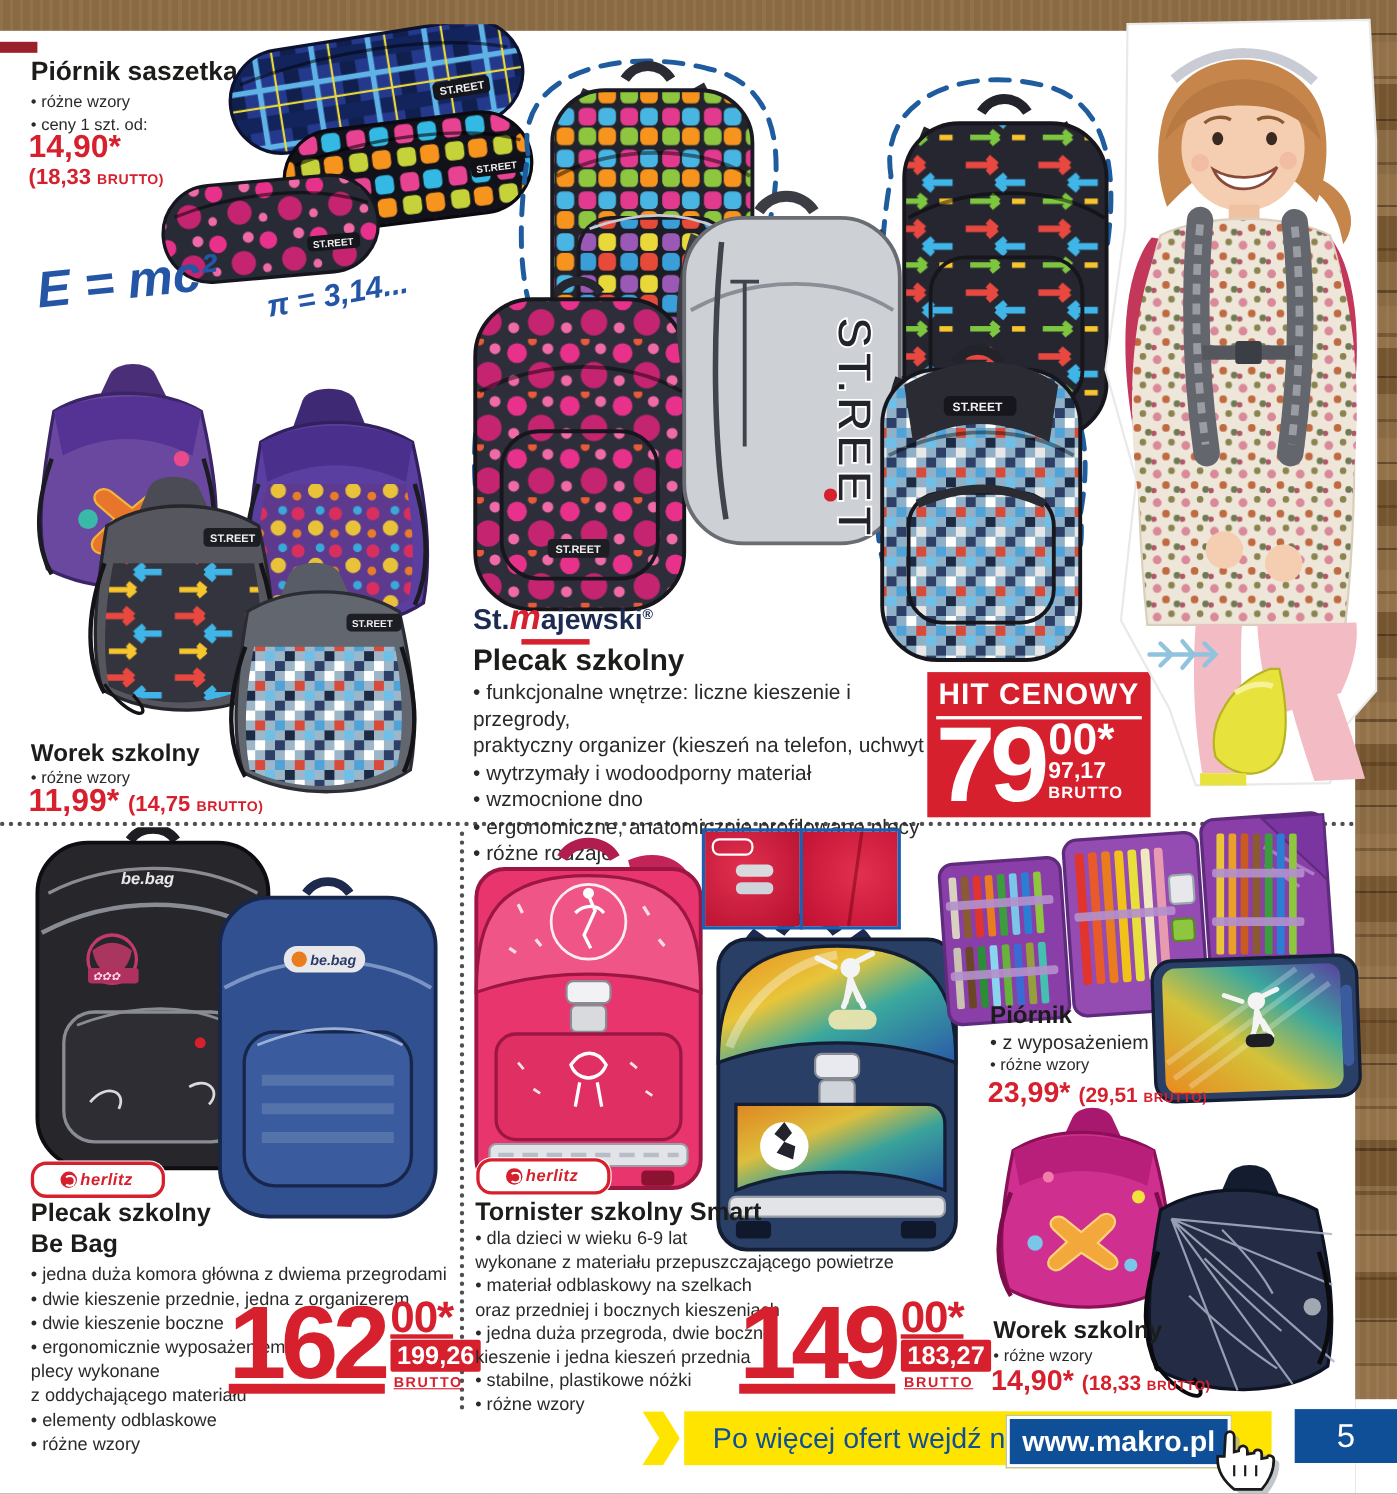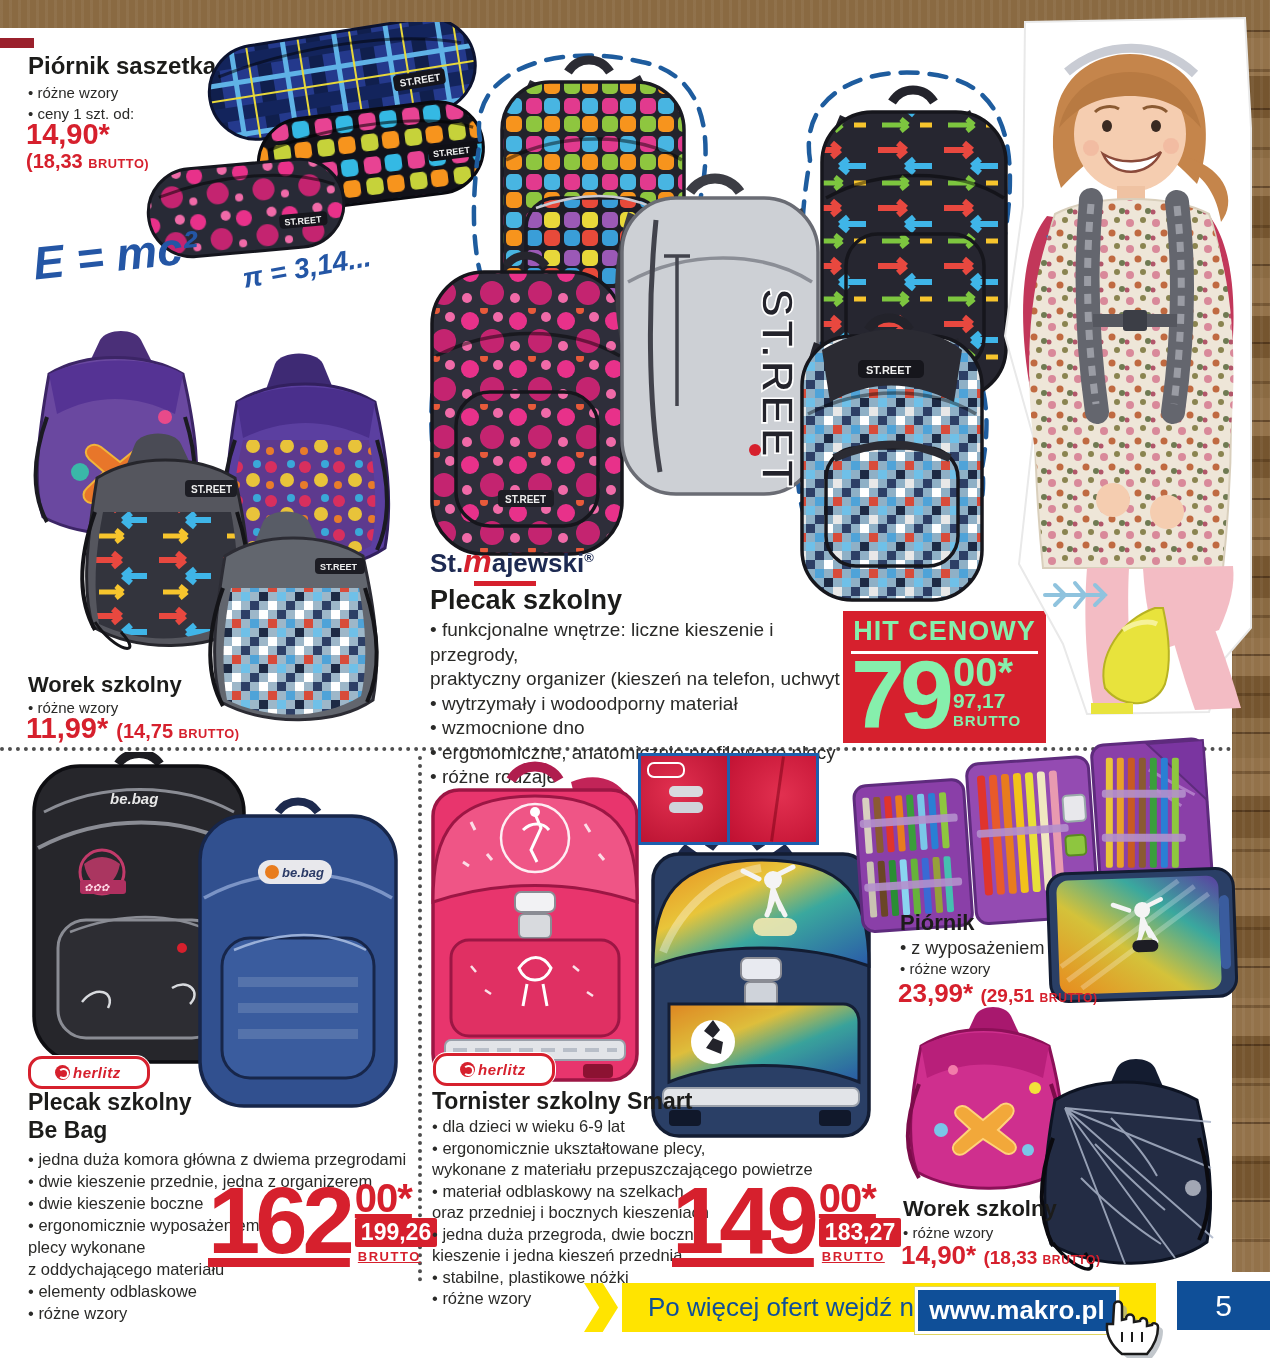--- a/index.html
+++ b/index.html
@@ -19,21 +19,21 @@
   .bl{color:#2a2a28;}
   .bl.b::before{content:"• ";}
   .pline{font-weight:bold;color:#d6202d;white-space:nowrap;}
   .bsm{font-size:.64em;letter-spacing:.5px;}
   .bigprice{position:absolute;display:flex;color:#d6202d;font-weight:bold;align-items:flex-start;text-decoration:underline;}
   .bp-num{font-size:94px;line-height:78px;letter-spacing:-5px;}
   .bp-side{display:flex;flex-direction:column;margin-left:5px;align-items:flex-start;}
   .bp-sup{font-size:40px;line-height:33px;letter-spacing:-1px;}
   .bp-box{background:#d6202d;color:#fff;font-size:23px;line-height:25px;padding:2px 6px;border-radius:2px;margin-top:3px;white-space:nowrap;}
   .bp-unit{font-size:13px;letter-spacing:1.5px;margin:2px 0 0 3px;}
-  .hitbox{background:#d6202d;color:#86efac;}
+  .hitbox{background:#d6202d;color:#ffffff;}
   .hit-label{font-size:27px;font-weight:bold;letter-spacing:1px;text-align:center;padding-top:5px;}
   .hit-rule{border-top:3px solid #fff;margin:4px 8px 0 8px;}
   .hl{position:absolute;width:96px;height:27px;border:3px solid #d6202d;border-radius:14px;background:#fff;display:flex;align-items:center;box-shadow:0 0 0 1px #fff;padding-left:20px;}
   .hl .dot{width:15px;height:15px;border-radius:50%;background:#d6202d;margin:0 3px 0 4px;position:relative;flex:none;}
   .hl .dot::after{content:"";position:absolute;left:3px;top:3px;width:7px;height:7px;border-radius:50%;border:2px solid #fff;border-left-color:transparent;}
   .hl .txt{color:#d6202d;font-style:italic;font-weight:bold;font-size:15px;letter-spacing:.5px;}
   .hand{color:#2456a5;font-style:italic;font-weight:bold;}
   .banner{background:#ffe400;}
   .chev{width:34px;height:49px;background:#ffe400;clip-path:polygon(0 0,55% 0,100% 50%,55% 100%,0 100%,45% 50%);}
   .makrobox{background:#0f4f98;border:3px solid #fff;display:flex;align-items:center;justify-content:center;box-shadow:0 0 0 1px #e0d560;}
@@ -489,21 +489,20 @@
   <div style="position:absolute;left:46px;top:0;width:3px;height:86px;background:rgba(120,0,20,.5);transform:rotate(8deg);"></div>
 </div>
 
 <div class="hl" style="left:433px;top:1053px;">
   <span class="dot"></span>
   <span class="txt">herlitz</span>
 </div>
 <div class="abs ptitle" style="left:432px;top:1088px;font-size:23px;">Tornister szkolny Smart</div>
 <div class="abs" style="left:432px;top:1116px;width:440px;font-size:16.5px;line-height:21.5px;">
   <div class="bl b">dla dzieci w wieku 6-9 lat</div>
-  <div class="bl b">ergonomicznie ukształtowane plecy,</div>
   <div class="bl">wykonane z materiału przepuszczającego powietrze</div>
   <div class="bl b">materiał odblaskowy na szelkach</div>
   <div class="bl">oraz przedniej i bocznych kieszeniach</div>
   <div class="bl b">jedna duża przegroda, dwie boczne</div>
   <div class="bl">kieszenie i jedna kieszeń przednia</div>
   <div class="bl b">stabilne, plastikowe nóżki</div>
   <div class="bl b">różne wzory</div>
 </div>
 <div class="bigprice" style="left:672px;top:1182px;">
   <span class="bp-num">149</span>

